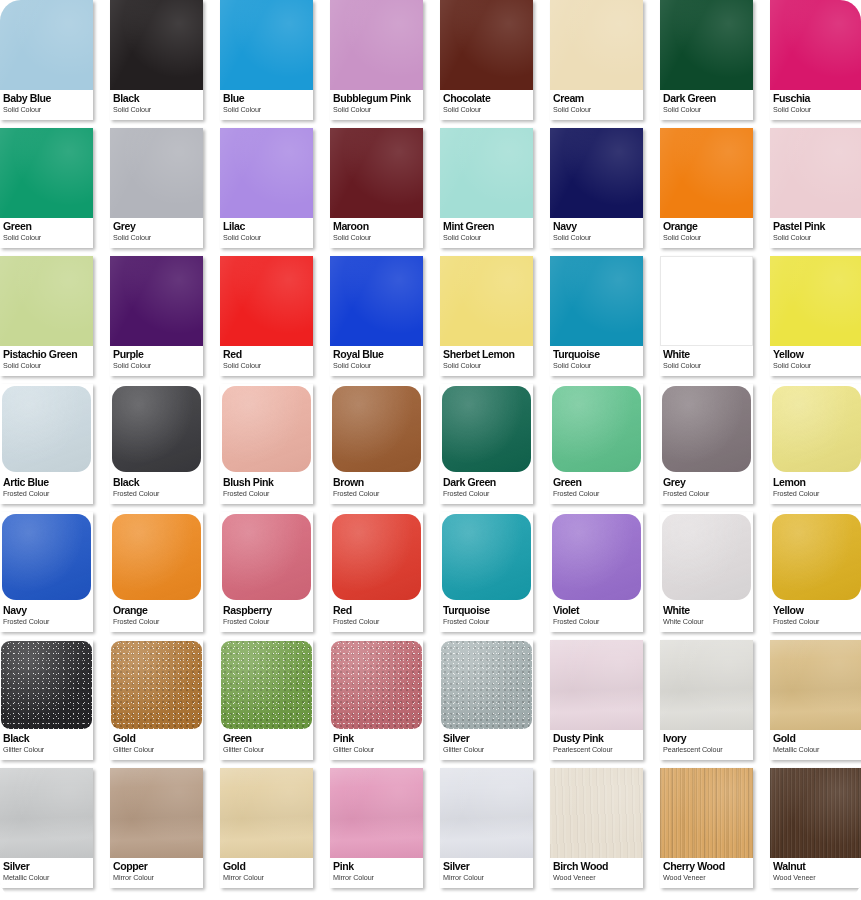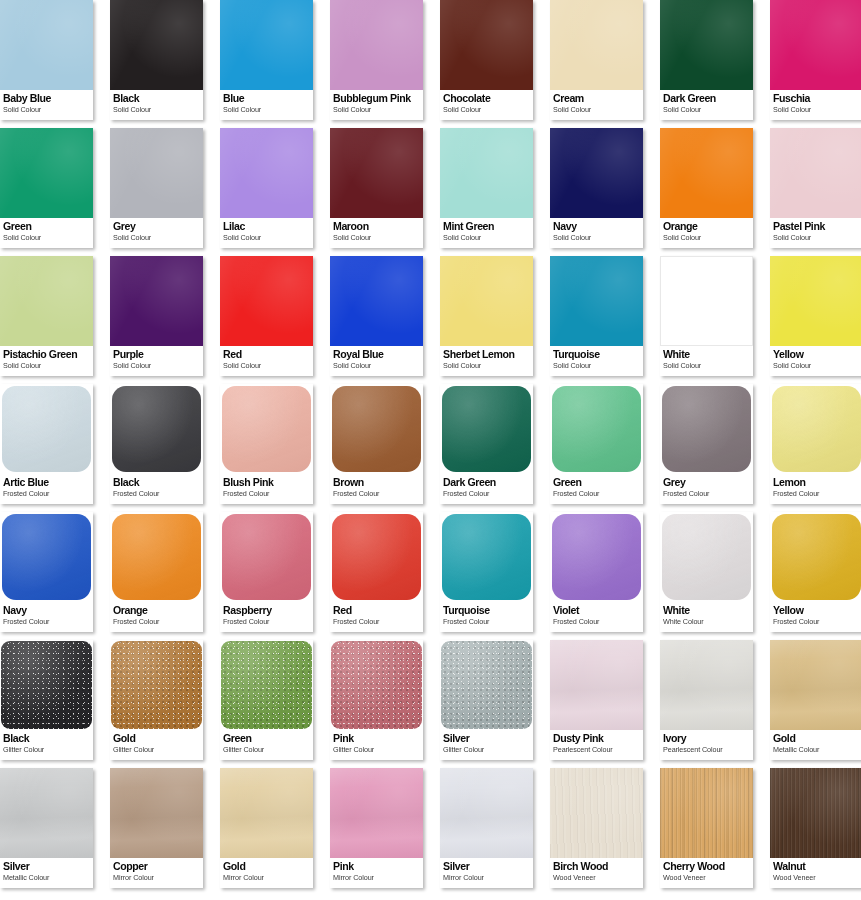--- a/index.html
+++ b/index.html
@@ -7,20 +7,21 @@
     margin: 0; padding: 0;
     background: #ffffff;
     font-family: "Liberation Sans", sans-serif;
   }
   #swatch-sheet {
     position: relative;
     width: 861px;
     height: 900px;
     overflow: hidden;
     background: #ffffff;
+    border-radius: 21px;
   }
   .swatch-grid {
     display: grid;
     grid-template-columns: repeat(8, 93px);
     grid-auto-rows: 120px;
     column-gap: 17px;
     row-gap: 8px;
     padding: 0;
   }
   .swatch-card {

